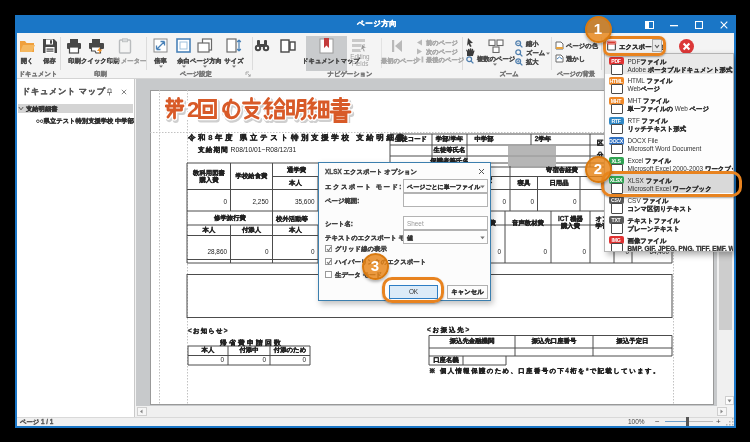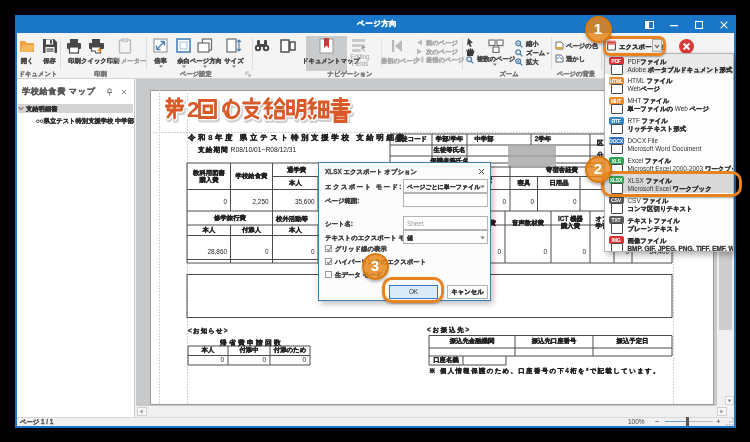--- a/index.html
+++ b/index.html
@@ -259,21 +259,21 @@
 <svg class="abs" style="left:654px;top:43.5px;" width="6" height="5" viewBox="0 0 6 5">
       <path d="M1 1 L3 3.6 L5 1" stroke="#555" stroke-width="1.1" fill="none"></path>
     </svg>
 
 <div class="abs" style="left:679px;top:38.5px;width:15px;height:15px;border-radius:50%;background:#dc3838;"></div>
 <svg class="abs" style="left:679px;top:38.5px;" width="15" height="15" viewBox="0 0 15 15">
  <path d="M4.6 4.6 L10.4 10.4 M10.4 4.6 L4.6 10.4" stroke="#fff" stroke-width="2.1"></path>
 </svg>
 </div>
 <div id="sidebar" class="abs"></div>
-<div id="sbheader" class="abs jp">学校給食費 マップ</div>
+<div id="sbheader" class="abs jp">ドキュメント マップ</div>
 <svg class="abs" style="left:106px;top:88px;" width="7" height="8" viewBox="0 0 7 8">
     <path d="M2 1 h3 v3.5 h-3 z M1 4.5 h5 M3.5 4.5 V7.5" stroke="#777" stroke-width="0.9" fill="none"></path>
   </svg>
 <svg class="abs" style="left:121px;top:89px;" width="6" height="6" viewBox="0 0 6 6">
     <path d="M0.8 0.8 L5.2 5.2 M5.2 0.8 L0.8 5.2" stroke="#777" stroke-width="0.9"></path>
   </svg>
 <div id="sbsel" class="abs"></div>
 <svg class="abs" style="left:18px;top:106px;" width="6" height="5" viewBox="0 0 6 5">
     <path d="M0.8 1 L3 3.8 L5.2 1" stroke="#555" stroke-width="1" fill="none"></path>
   </svg>

